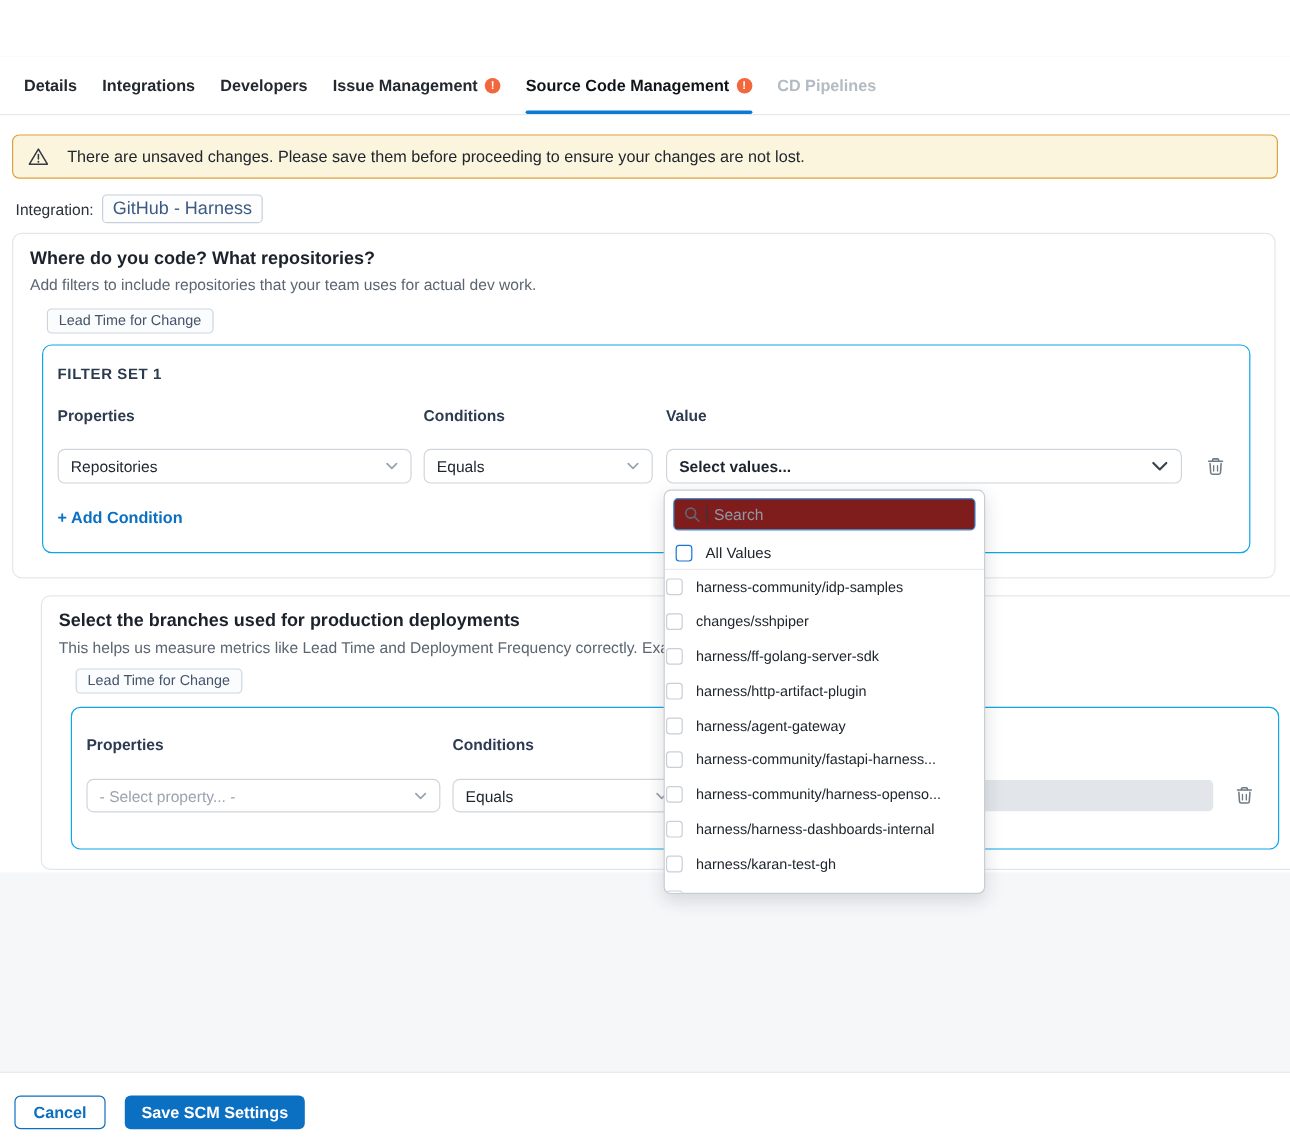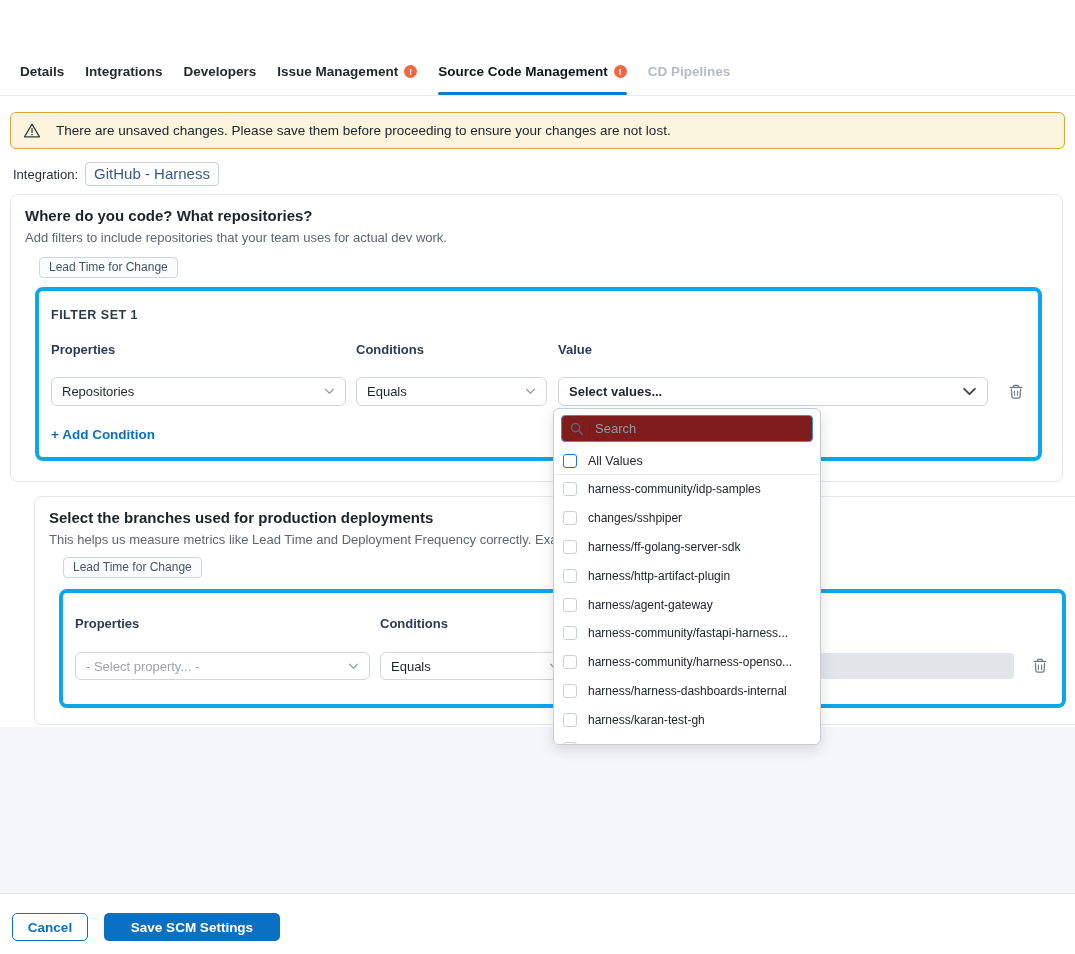--- a/index.html
+++ b/index.html
@@ -33,21 +33,21 @@
   
   .card { position:absolute; left:10px; width:1053px; background:#fff; border:1px solid #e4e7ea; border-radius:8px; }
   #card-repos { top:194px; height:288px; }
   #card-branches { top:496px; height:229px;margin-left:24px; }
   .card-title { position:absolute; left:14px; top:12px; font-size:15px; font-weight:700; color:#1b222b; }
   .card-sub { position:absolute; left:14px; top:35px; font-size:13px; color:#5b6672; white-space:nowrap; }
   .chip-gray { position:absolute; left:28px; border:1px solid #cdd5de; border-radius:4px; padding:2px 9px 3px; font-size:12px; color:#44546a; background:#fbfcfd; width:max-content; }
   #card-repos .chip-gray { top:62px; }
   #card-branches .chip-gray { top:60px; }
 
-  .inner-card { position:absolute; left:24px; width:1007px; background:#fff; border:4px solid #0ea5e9; border-radius:8px; }
+  .inner-card { position:absolute; left:24px; width:1007px; background:#fff; border:1px solid #0ea5e9; border-radius:8px; }
   #filterset1 { top:92px; height:174px; }
   #filterset2 { top:92px; height:119px; }
 
   .fs-title { position:absolute; left:12px; top:17px; font-size:12.5px; font-weight:700; color:#2c3a4d; letter-spacing:.5px; }
   .col-label { position:absolute; font-size:13px; font-weight:700; color:#2d3b52; }
 
   .select { position:absolute; height:29px; border:1px solid #cfd5db; border-radius:6px; background:#fff; display:flex; align-items:center; justify-content:space-between; padding:0 10px; cursor:pointer; }
   .select .sel-text { font-size:13px; color:#1e252e; }
   .select .sel-text.semibold { font-weight:600; }
   .select .sel-text.placeholder { color:#9aa4af; }
@@ -59,32 +59,32 @@
   .disabled-field { position:absolute; height:26px; background:#e2e6ea; border-radius:4px; }
 
   
   .dropdown { position:absolute; left:553px; top:408px; width:268px; height:337px; background:#fff; border:1px solid #c8cdd5; border-radius:6px; box-shadow:0 5px 14px rgba(31,41,55,.15); z-index:10; overflow:hidden; }
   .search-box { position:absolute; left:7px; right:7px; top:6px; height:27px; background:#7f1d1d; border:1.5px solid #3d8ed2; border-radius:4px; display:flex; align-items:center; padding:12px 8px; gap:5px; }
   .caret-bar { width:1px; height:15px; background:#30363d; }
   .search-ph { font-size:13px; color:#8f99a4; }
   .allvalues-row { position:absolute; left:0; right:0; top:39px; height:26px; display:flex; align-items:center; padding-left:9px; gap:11px; }
   .dd-divider { position:absolute; left:0; right:0; top:65px; height:1px; background:#e8ebee; }
   .dd-list { position:absolute; left:0; right:0; top:66px; }
-  .dd-row { height:28.8px; display:flex; align-items:center; padding-left:9px; gap:11px; cursor:pointer; }
+  .dd-row { height:28.8px; display:flex; align-items:center; padding-left:1px; gap:11px; cursor:pointer; }
   .dd-row-label { font-size:12px; color:#20262e; white-space:nowrap; }
   .av-label { font-size:12.5px; color:#20262e; }
   .cb { flex:0 0 auto; width:14px; height:14px; border:1.5px solid #c9cfd7; border-radius:3px; background:#fff; cursor:pointer; }
   .cb.blue { border-color:#1a74d0; }
 
   
   .gray-bg { position:absolute; left:0; right:0; top:727px; height:166px; background:#f6f7f9; }
   .footer { position:absolute; left:0; right:0; top:893px; height:61px; background:#fff; border-top:1px solid #e3e6e9; }
   .btn { position:absolute; top:19px; height:28px; border-radius:5px; font-size:13.5px; font-weight:700; display:flex; align-items:center; justify-content:center; cursor:pointer; font-family:"Liberation Sans", sans-serif; }
   .btn-cancel { left:12px; width:76px; background:#fff; border:1.5px solid #0b6fc2; color:#0b6fc2; }
-  .btn-save { left:104px; width:176px; background:#0b6fc2; border:none; color:#fff; }
+  .btn-save { left:104px; width:150px; background:#0b6fc2; border:none; color:#fff; }
 
   svg { display:block; }
 </style>
 </head>
 <body>
 
 <div id="page">
 
   <div class="hdr-line"></div>
 

